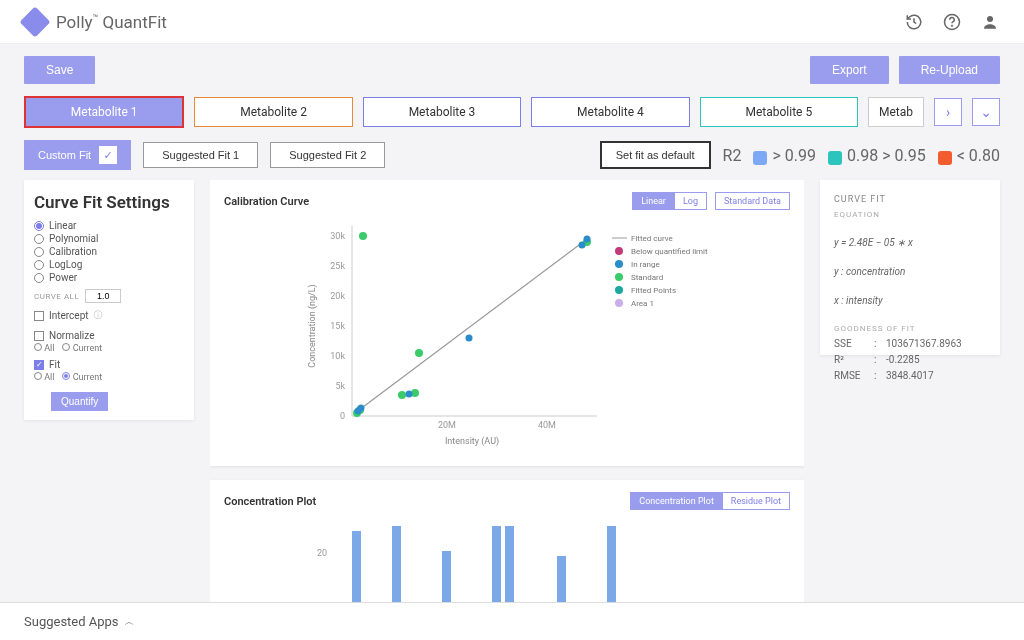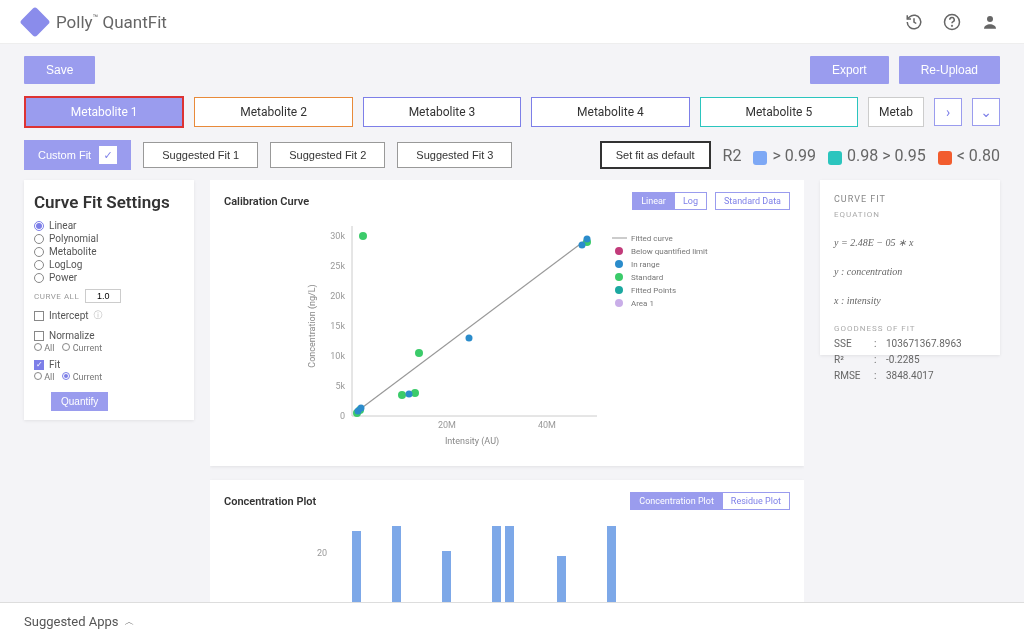--- a/index.html
+++ b/index.html
@@ -60,21 +60,21 @@
   .chart-title { font-size: 11px; font-weight: 600; }
   .chart-header-spacer { flex: 1; }
   .pill-group { display: flex; }
   .pill { font-size: 9px; padding: 3px 8px; border: 1px solid #9A9CEE; color: #7D7FE8; background: #fff; cursor: pointer; }
   .pill.active { background: #9A9CEE; color: #fff; }
   .pill-group .pill:not(:last-child) { border-right: none; }
   
   .right-panel { width: 180px; background: #fff; padding: 14px 14px; box-shadow: 0 1px 3px rgba(0,0,0,0.08); height: 175px; }
   .rp-head { font-size: 9px; letter-spacing: 1px; color: #888; margin-bottom: 4px; }
   .rp-sub { font-size: 8px; letter-spacing: 1px; color: #aaa; margin: 6px 0 3px; }
-  .rp-eq { font-size: 10px; color: #666; margin: 18px 0; font-style: italic; font-family: Liberation Serif, serif; }
+  .rp-eq { font-size: 10px; color: #666; margin: 18px 0; font-style: italic; }
   .rp-row { display: flex; font-size: 10px; color: #666; margin: 5px 0; }
   .rp-row span:first-child { width: 40px; }
   .rp-row span:nth-child(2) { width: 12px; }
   
   
   .footer { position: absolute; bottom: 0; left: 0; right: 0; height: 38px; background: #fff; border-top: 1px solid #ddd; display: flex; align-items: center; padding: 0 24px; font-size: 13px; color: #555; cursor: pointer; }
   .footer .chev { margin-left: 6px; font-size: 10px; }
   
   
   .axis-text { font-size: 9px; fill: #999; }
@@ -130,21 +130,20 @@
   <div class="nav-arrow">⌄</div>
 </div>
 
 <div class="fit-row">
   <button class="custom-fit">
     <span>Custom Fit</span>
     <span class="custom-fit-check">✓</span>
   </button>
   <button class="fit-btn">Suggested Fit 1</button>
   <button class="fit-btn">Suggested Fit 2</button>
-  <button class="fit-btn">Suggested Fit 3</button>
   <div style="flex:1"></div>
   <button class="fit-default">Set fit as default</button>
   <div class="legend-item">
       <span>R2</span>
     </div>
   <div class="legend-item">
       <span class="legend-sq" style="background:#7DA8F5"></span>
       <span>&gt; 0.99</span>
     </div>
   <div class="legend-item">
@@ -164,21 +163,21 @@
     <div class="radio-row">
         <span class="radio checked"></span>
         <span>Linear</span>
       </div>
     <div class="radio-row">
         <span class="radio"></span>
         <span>Polynomial</span>
       </div>
     <div class="radio-row">
         <span class="radio"></span>
-        <span>Metabolite</span>
+        <span>Calibration</span>
       </div>
     <div class="radio-row">
         <span class="radio"></span>
         <span>LogLog</span>
       </div>
     <div class="radio-row">
         <span class="radio"></span>
         <span>Power</span>
       </div>
     <div class="weight-row">

